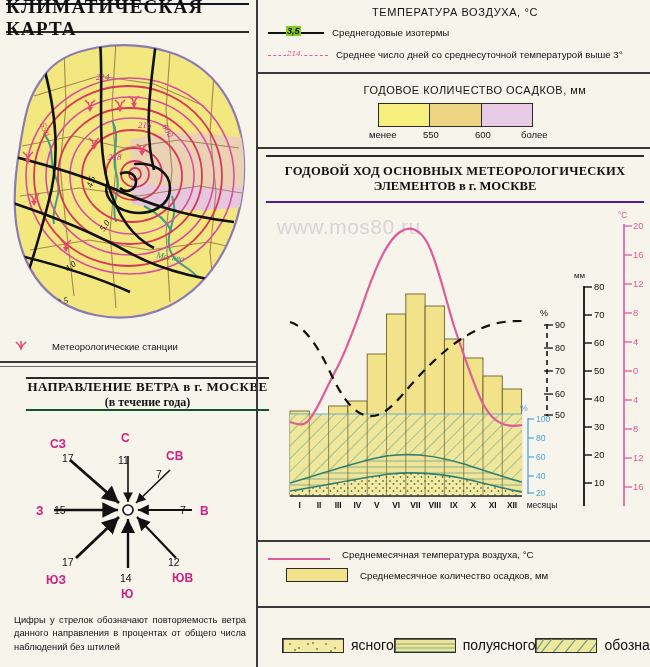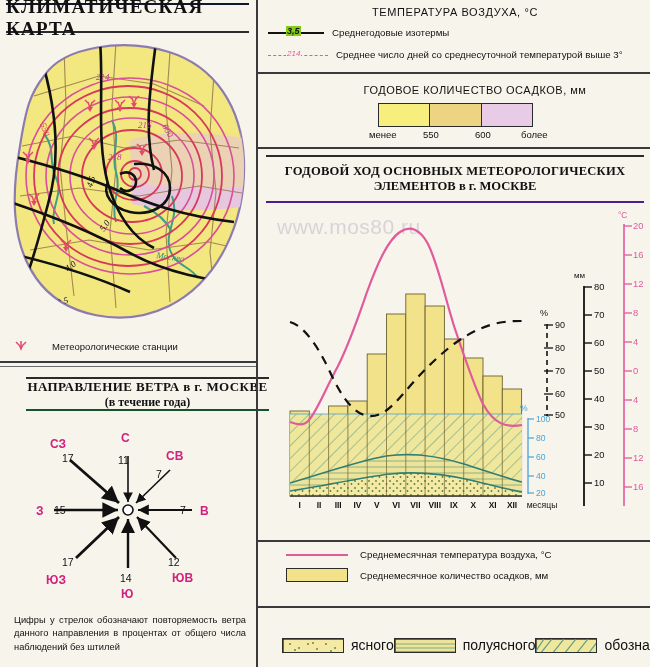--- a/index.html
+++ b/index.html
@@ -105,21 +105,21 @@
     font-size:21px; color:#d8d3d8; letter-spacing:.5px; user-select:none;
   }
 
   #chart { position:absolute; left:262px; top:206px; width:386px; height:330px; }
   #chart svg { display:block; }
 
   #hr-r3 { left:258px; top:540px; width:392px; height:2px; }
 
   
   .clg { position:absolute; display:flex; align-items:center; gap:12px; font-size:9.7px; color:#111; }
-  #clg1 { left:286px; top:549px; }
+  #clg1 { left:268px; top:549px;align-items:flex-end; }
   #clg2 { left:286px; top:568px; }
   #clg3 { left:286px; top:589px; }
   .sw { flex:0 0 62px; height:13px; position:relative; }
   .sw.line-pink { height:2px; background:#e05a9c; }
   .sw.box-yellow { height:14px; background:#f2e38a; border:1.4px solid #2b2b2b; }
   .sw.line-dash { height:0; border-top:2.4px dashed #111; }
 
   #hr-r4 { left:258px; top:606px; width:392px; height:2px; }
 
   #cloud-title { position:absolute; left:280px; top:615px; font-size:10px; color:#111; }

